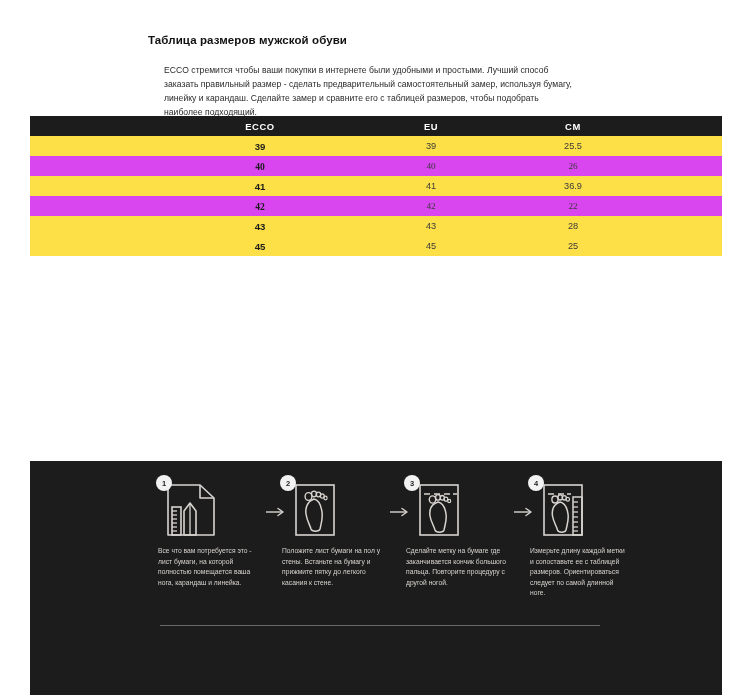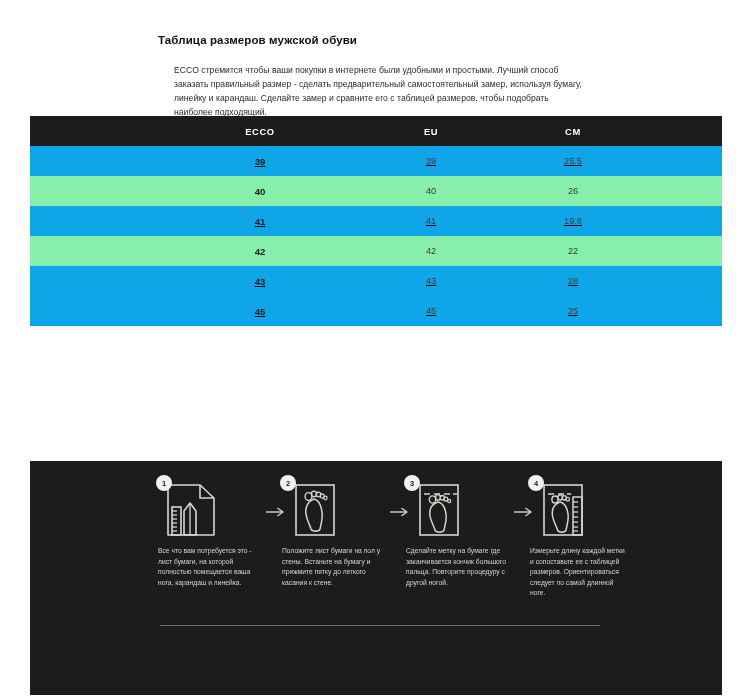--- a/index.html
+++ b/index.html
@@ -11,21 +11,21 @@
     height: 699px;
     background: #ffffff;
     font-family: "Liberation Sans", sans-serif;
     overflow: hidden;
     position: relative;
   }
 
   
   .intro {
     position: absolute;
-    left: 158px;
+    left: 148px;
     top: 34px;
     width: 444px;
   }
   .intro-title {
     font-size: 11.5px;
     font-weight: bold;
     color: #111111;
     letter-spacing: 0.1px;
     margin: 0 0 9px 0;
     line-height: 1.2;
@@ -43,42 +43,42 @@
     position: absolute;
     left: 30px;
     top: 116px;
     width: 692px;
     border-collapse: collapse;
     table-layout: fixed;
   }
   .size-table th,
   .size-table td {
     padding: 0;
-    height: 30px;
+    height: 20px;
     vertical-align: middle;
     text-align: center;
     margin-top: 24px;
   }
   .size-table thead tr {
     background: #1c1c1c;
   }
   .size-table thead th {
     color: #ffffff;
     font-size: 9.4px;
     font-weight: bold;
     letter-spacing: 0.6px;
   }
   .col-pad { width: 130px; }
   .col-ecco { width: 200px; }
   .col-eu   { width: 142px; }
   .col-cm   { width: 142px; }
   .col-tail { width: 78px; }
 
-  .size-table tbody tr.odd  { background: #0ea5e9; text-decoration: underline; }
-  .size-table tbody tr.even { background: #86efac; }
+  .size-table tbody tr.odd  { background: #fde047; }
+  .size-table tbody tr.even { background: #d946ef; font-family: Liberation Serif, serif; }
 
   .cell-ecco {
     font-size: 9.6px;
     font-weight: bold;
     color: #1c1c1c;
   }
   .cell-plain {
     font-size: 9.2px;
     font-weight: normal;
     color: #3a3a3a;
@@ -205,21 +205,21 @@
       <td></td>
       <td class="cell-ecco">40</td>
       <td class="cell-plain">40</td>
       <td class="cell-plain">26</td>
       <td></td>
     </tr>
     <tr class="odd">
       <td></td>
       <td class="cell-ecco">41</td>
       <td class="cell-plain">41</td>
-      <td class="cell-plain">19.8</td>
+      <td class="cell-plain">36.9</td>
       <td></td>
     </tr>
     <tr class="even">
       <td></td>
       <td class="cell-ecco">42</td>
       <td class="cell-plain">42</td>
       <td class="cell-plain">22</td>
       <td></td>
     </tr>
     <tr class="odd">

